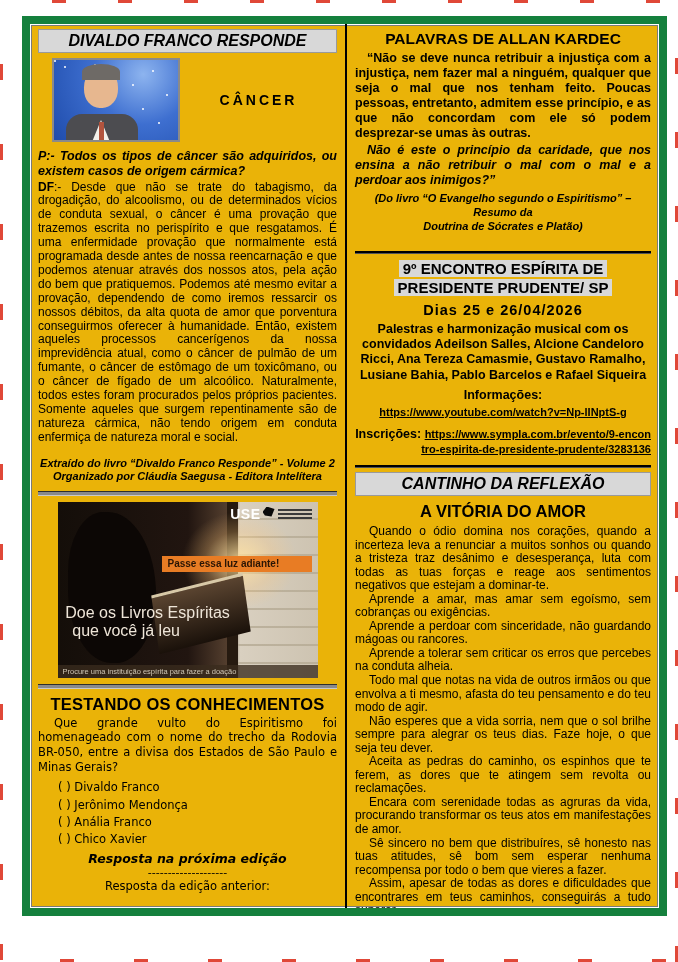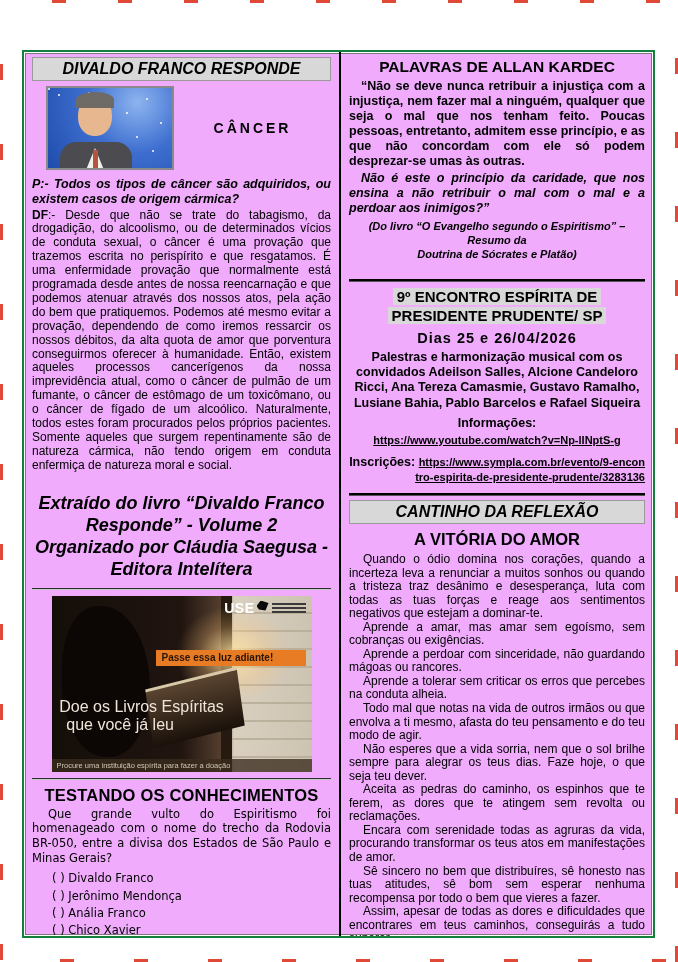--- a/index.html
+++ b/index.html
@@ -9,23 +9,23 @@
   .edge{position:absolute;pointer-events:none;}
   .edge-top{top:0;left:0;right:0;height:3px;
     background:repeating-linear-gradient(90deg,transparent 0 52px,#e04838 52px 66px);}
   .edge-bottom{bottom:0;left:0;right:0;height:3px;
     background:repeating-linear-gradient(90deg,transparent 0 60px,#e04838 60px 74px);}
   .edge-left{top:0;bottom:0;left:0;width:3px;
     background:repeating-linear-gradient(180deg,transparent 0 64px,#e04838 64px 80px);}
   .edge-right{top:0;bottom:0;right:0;width:3px;
     background:repeating-linear-gradient(180deg,transparent 0 58px,#e04838 58px 74px);}
 
-  .main-box{position:absolute;left:22px;top:50px;width:629px;height:884px;
-    border:2px solid #15803d;box-shadow:inset 0 0 0 1px #fff,inset 0 0 0 2px #7a7a7a;
-    display:flex;overflow:hidden;background:#f0abfc;}
+  .main-box{position:absolute;left:22px;top:16px;width:629px;height:884px;
+    border:8px solid #15803d;box-shadow:inset 0 0 0 1px #fff,inset 0 0 0 2px #7a7a7a;
+    display:flex;overflow:hidden;background:#eab308;}
   .col{box-sizing:border-box;overflow:hidden;display:flex;flex-direction:column;}
   .col-left{width:315px;padding:5px 8px 4px 8px;}
   .col-divider{width:2px;background:#000;}
   .col-right{flex:1;padding:5px 8px 4px 8px;}
 
   .graybar{background:#d8d8d8;border:1px solid #9a9a9a;text-align:center;
     font-weight:bold;font-style:italic;font-size:16px;padding:2px 0;}
   .hr3d{height:3px;background:#8a8a8a;border-top:1px solid #2e2e2e;border-bottom:1px solid #c9c9c9;margin:4px 0;}
   .hrdbl{height:2px;border-top:2px solid #000;border-bottom:1px solid #555;margin:4px 0;}
 
@@ -42,21 +42,21 @@
   .man-shirt{position:absolute;left:38px;bottom:-2px;width:18px;height:22px;background:#f2f0ea;
     clip-path:polygon(50% 0,100% 100%,0 100%);}
   .man-tie{position:absolute;left:45px;bottom:-2px;width:5px;height:20px;background:#b2543e;}
   .man-head{position:absolute;left:30px;top:8px;width:34px;height:40px;border-radius:48% 48% 46% 46%;
     background:#e7b78f;}
   .man-hair{position:absolute;left:28px;top:4px;width:38px;height:16px;border-radius:50% 50% 0 0;
     background:#6e6a66;}
   .cancer-label{flex:1;text-align:center;font-weight:bold;font-size:14px;letter-spacing:3px;}
   .qline{font-weight:bold;font-style:italic;font-size:12.5px;line-height:1.18;text-align:justify;margin:3px 0 1px 0;}
   .answer{font-size:12px;line-height:1.16;text-align:justify;margin:1px 0 4px 0;}
-  .src{font-weight:bold;font-style:italic;font-size:18px;text-align:center;line-height:1.22;margin:16px 0 3px 0;}
+  .src{font-weight:bold;font-style:italic;font-size:11px;text-align:center;line-height:1.22;margin:8px 0 3px 0;}
 
   
   .poster{width:260px;height:176px;margin:2px auto;position:relative;overflow:hidden;flex:none;
     background:linear-gradient(90deg,#140e09 0%,#211510 50%,#574130 66%,#d9d0c0 70%,#cdc3b1 100%);}
   .poster .panel-lines{position:absolute;right:0;top:0;width:32%;height:100%;
     background:repeating-linear-gradient(180deg,transparent 0 16px,#b5aa94 16px 18px);opacity:.8;}
   .poster .frame{position:absolute;left:65%;top:0;width:11px;height:100%;background:#261a10;}
   .poster .glow{position:absolute;left:48%;top:6%;width:44%;height:55%;
     background:radial-gradient(closest-side,rgba(255,226,160,.85),rgba(255,200,120,.25) 60%,transparent);}
   .poster .woman{position:absolute;left:4%;top:6%;width:34%;height:86%;background:#0c0705;

